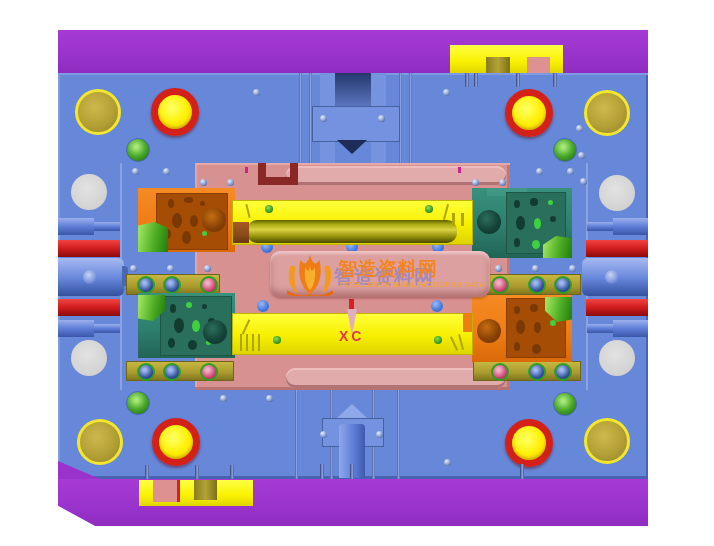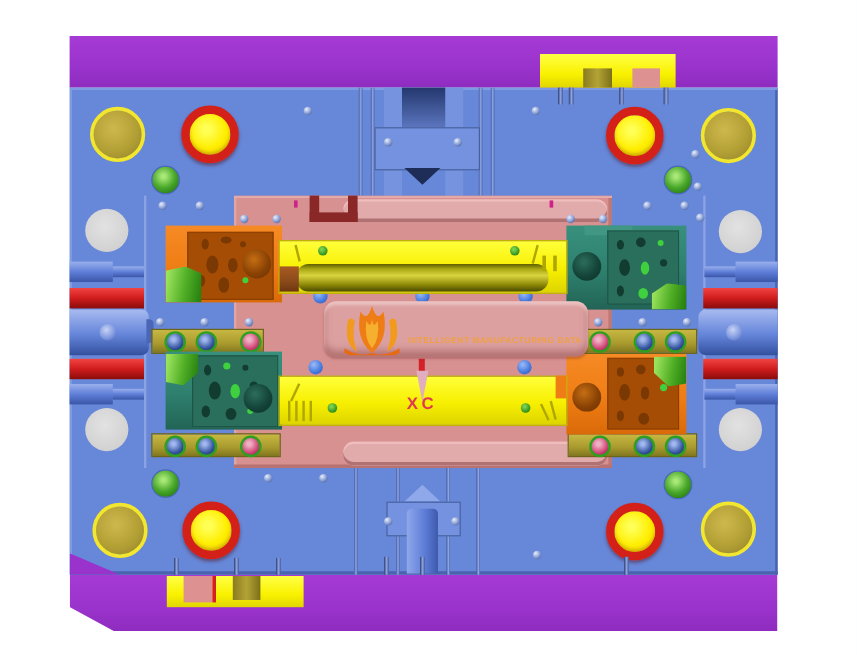--- a/index.html
+++ b/index.html
@@ -262,20 +262,21 @@
   </div>
 
   <div class="abs wmpanel" style="left:270px;top:251px;width:220px;height:46px;"></div>
   <svg class="abs" style="left:284px;top:252px;" width="52" height="44" viewBox="0 0 52 46">
     <path d="M5 16 Q1 36 13 43 Q8 30 11 16 Q7 12 5 16Z" fill="#f29a1e"></path>
     <path d="M47 16 Q51 36 39 43 Q44 30 41 16 Q45 12 47 16Z" fill="#f29a1e"></path>
     <path d="M16 8 Q11 32 26 44 Q41 32 36 8 Q30 18 26 3 Q22 18 16 8Z" fill="#ef7d15"></path>
     <path d="M21 16 Q19 32 26 40 Q33 32 31 16 Q27 24 26 14 Q25 24 21 16Z" fill="#f6b030"></path>
     <path d="M2 40 Q14 48 26 44 Q38 48 50 40 L50 44 Q38 50 26 47 Q14 50 2 44Z" fill="#e86a10"></path>
   </svg>
+  <div class="abs wm-title" style="left:338px;top:256px;">智造资料网</div>
   <div class="abs wm-sub" style="left:340px;top:281px;">INTELLIGENT MANUFACTURING DATA</div>
 
   <div class="abs bush" style="left:75px;top:89px;"></div>
   <div class="abs bush" style="left:584px;top:90px;"></div>
   <div class="abs bush" style="left:77px;top:419px;"></div>
   <div class="abs bush" style="left:584px;top:418px;"></div>
 
   <div class="abs gpin" style="left:151px;top:88px;"></div>
   <div class="abs gpin" style="left:505px;top:89px;"></div>
   <div class="abs gpin" style="left:152px;top:418px;"></div>

